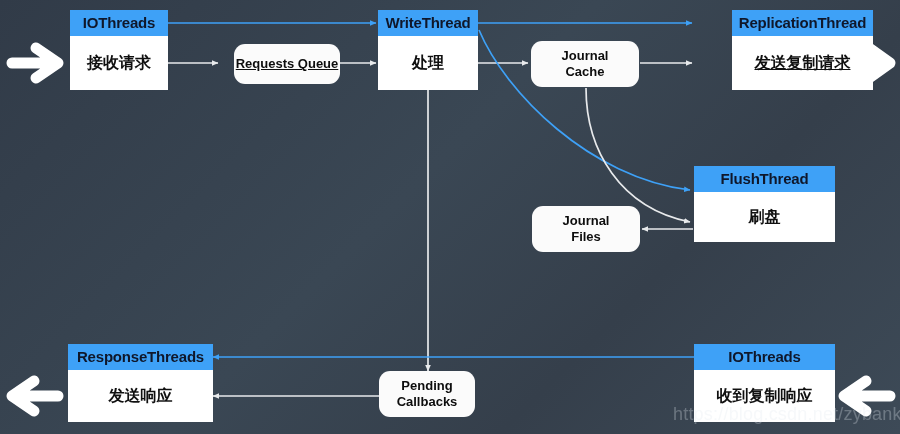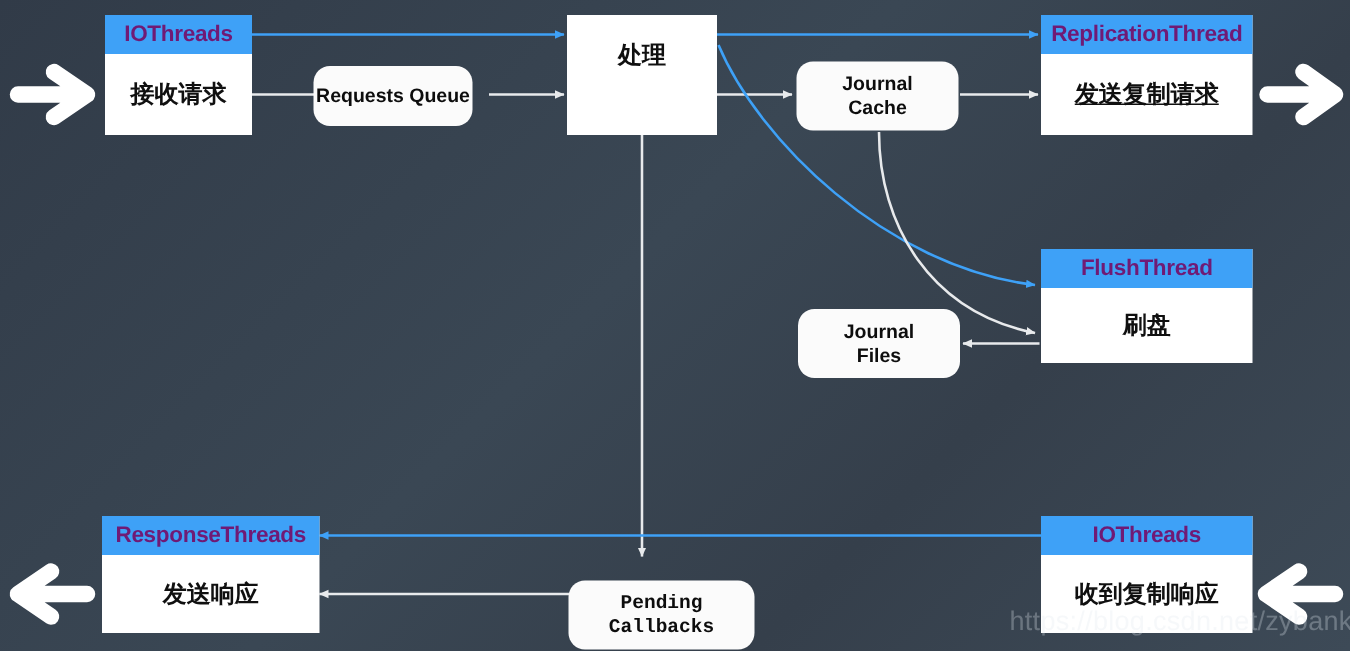--- a/index.html
+++ b/index.html
@@ -25,21 +25,21 @@
 
   
   .node {
     position: absolute;
     background: #ffffff;
     box-sizing: border-box;
     z-index: 5;
   }
   .node-header {
     background: #3ea1f7;
-    color: #701a75;
+    color: #0f172a;
     font-size: 15px;
     font-weight: bold;
     text-align: center;
     line-height: 26px;
     height: 26px;
     letter-spacing: -0.2px;
     white-space: nowrap;
     overflow: hidden;
   }
   .node-body {
@@ -165,57 +165,58 @@
       <path d="M890,396 L856,396 M866,381 L844,396 L866,411" fill="none" stroke="#ffffff" stroke-width="11" stroke-linecap="round" stroke-linejoin="round"></path>
     </g>
   </svg>
 
   <div class="node" style="left:70px; top:10px; width:98px; height:80px;">
     <div class="node-header">IOThreads</div>
     <div class="node-body" style="height:54px;">接收请求</div>
   </div>
 
   <div class="node" style="left:378px; top:10px; width:100px; height:80px;">
+    <div class="node-header">WriteThread</div>
     <div class="node-body" style="height:54px;">处理</div>
   </div>
 
-  <div class="node" style="left:694px; top:10px; width:141px; height:80px;">
+  <div class="node" style="left:732px; top:10px; width:141px; height:80px;">
     <div class="node-header">ReplicationThread</div>
     <div class="node-body" style="height:54px;text-decoration:underline;">发送复制请求</div>
   </div>
 
   <div class="node" style="left:694px; top:166px; width:141px; height:76px;">
     <div class="node-header">FlushThread</div>
     <div class="node-body" style="height:50px;">刷盘</div>
   </div>
 
   <div class="node" style="left:68px; top:344px; width:145px; height:78px;">
     <div class="node-header">ResponseThreads</div>
     <div class="node-body" style="height:52px;">发送响应</div>
   </div>
 
   <div class="node" style="left:694px; top:344px; width:141px; height:78px;">
     <div class="node-header">IOThreads</div>
     <div class="node-body" style="height:52px;border-radius:15px;">收到复制响应</div>
   </div>
 
-  <div class="pill" style="left:209px; top:44px; width:106px; height:40px;">
+  <div class="pill" style="left:234px; top:44px; width:106px; height:40px;text-decoration:underline;">
     <span>Requests Queue</span>
   </div>
 
   <div class="pill" style="left:531px; top:41px; width:108px; height:46px; flex-direction:column;">
     <span>Journal</span>
     <span>Cache</span>
   </div>
 
   <div class="pill" style="left:532px; top:206px; width:108px; height:46px; flex-direction:column;">
     <span>Journal</span>
     <span>Files</span>
   </div>
 
-  <div class="pill" style="left:379px; top:387px; width:124px; height:46px; flex-direction:column;font-family:Liberation Mono, monospace;">
+  <div class="pill" style="left:379px; top:371px; width:96px; height:46px; flex-direction:column;">
     <span>Pending</span>
     <span>Callbacks</span>
   </div>
 
   <div class="watermark" style="left:673px; top:404px;">https://blog.csdn.net/zybank_IT</div>
 
 </div>
 
 </body></html>

